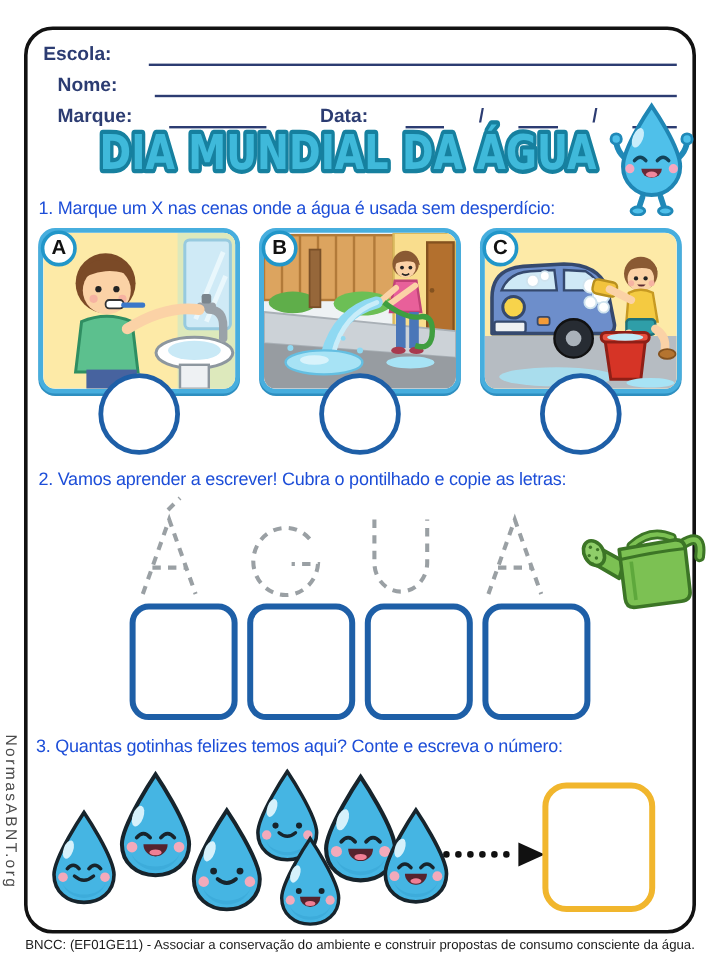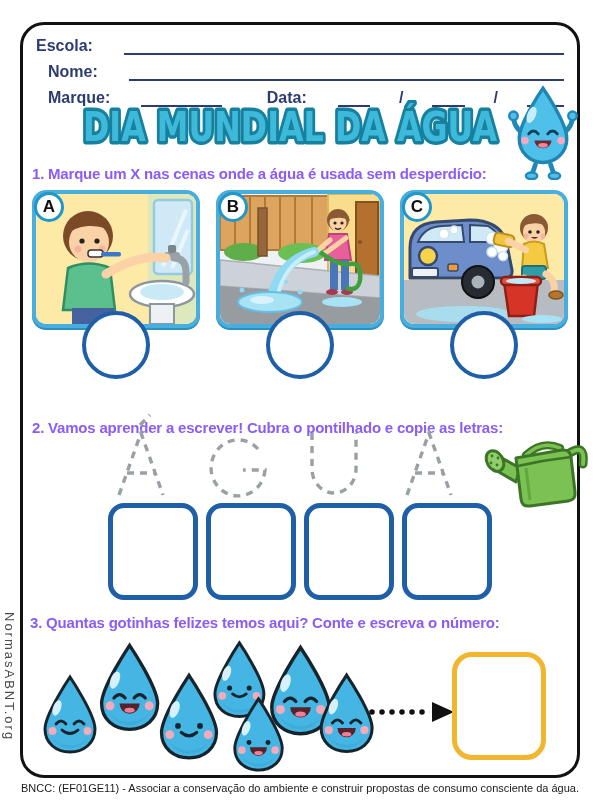--- a/index.html
+++ b/index.html
@@ -22,24 +22,24 @@
   .grow { flex:1; }
   .w100 { width:100px; } .w40 { width:40px; } .w46 { width:46px; }
   .sep { padding:0 4px; }
   .date-label { margin-left:20px;text-align:right; }
 
   
   .title-svg { position:absolute; left:78px; top:100px; }
   .title-svg text { font-family:"DejaVu Sans", sans-serif; font-weight:bold; }
   .mascot-svg { position:absolute; left:503px; top:84px; }
 
-  .heading { position:absolute; left:32px; font-size:15px; font-weight:bold; color:#8b5cf6;
+  .heading { position:absolute; left:32px; font-size:15px; font-weight:normal; color:#1d4ed8;
     letter-spacing:-0.2px; white-space:nowrap; }
   .h-q1 { top:165px; }
-  .h-q2 { top:391px;margin-top:28px; }
+  .h-q2 { top:391px; }
   .h-q3 { top:614px; left:30px; }
 
   
   .scene-card { position:absolute; top:190px; width:168px; height:138px;
     border:4px solid #47aede; border-radius:14px; background:#fff; overflow:hidden;
     box-shadow:0 2px 0 #2e8fc0; }
   .card-a { left:32px; } .card-b { left:216px; } .card-c { left:400px; }
   .scene-card svg { position:absolute; left:0; top:0; }
   .badge { position:absolute; width:30px; height:30px; border-radius:50%;
     background:#fff; border:3px solid #2196c9; z-index:2;

